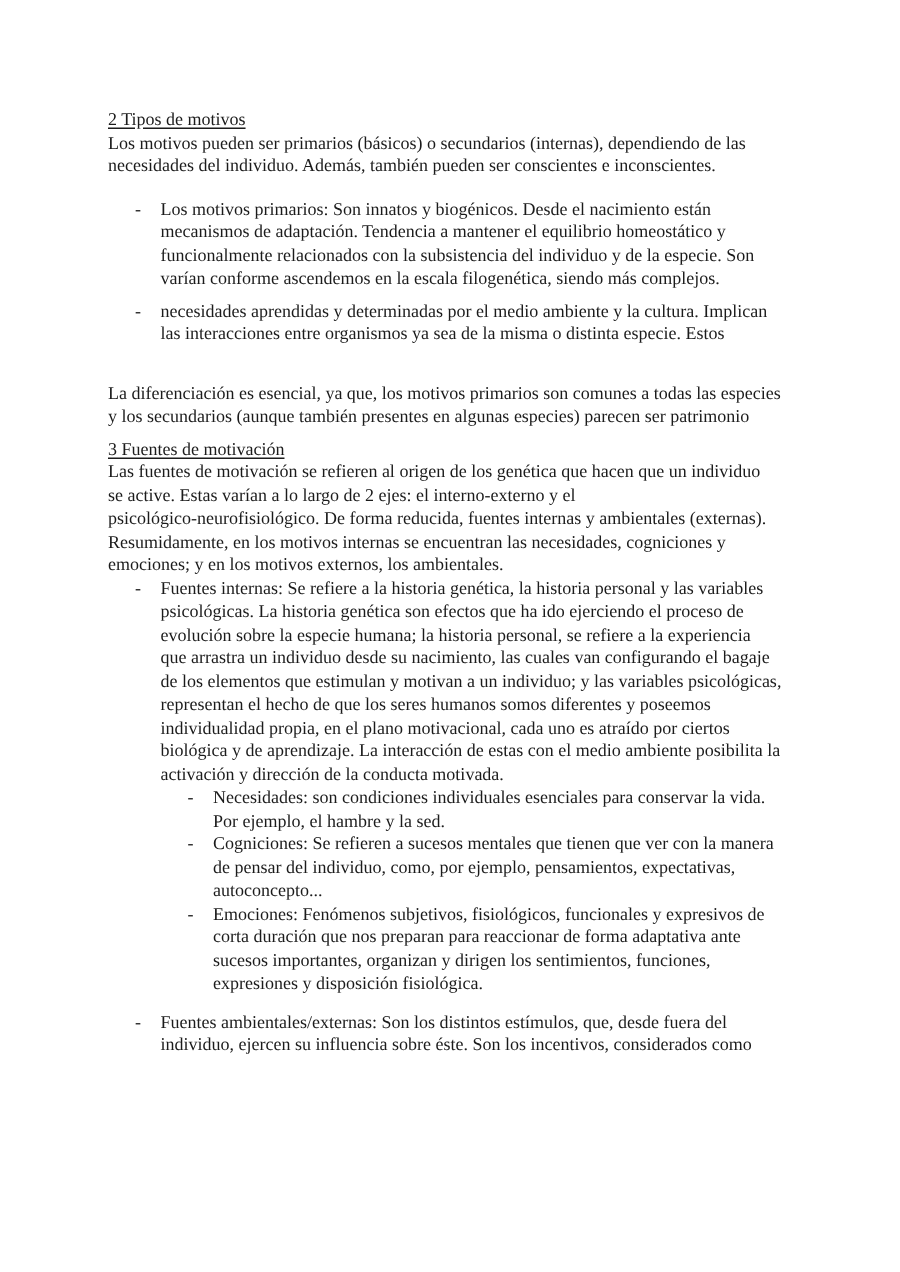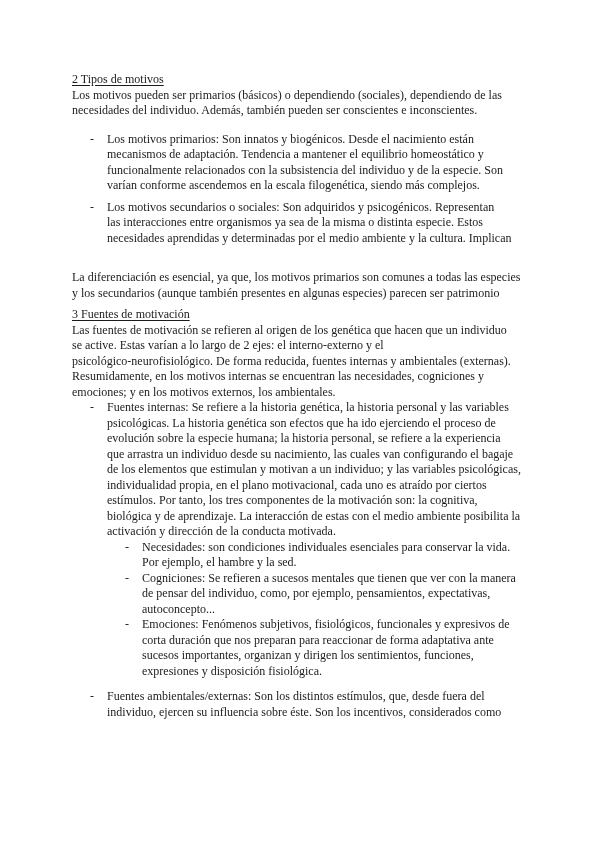--- a/index.html
+++ b/index.html
@@ -46,40 +46,39 @@
   .bullet .bullet-text { flex: 1 1 auto; min-width: 0; }
 </style>
 </head>
 <body>
 
 <div class="page" id="page" style="color: rgb(27, 27, 27); background: rgb(255, 255, 255);">
     <div class="heading">
       <div class="line heading-line">2 Tipos de motivos</div>
     </div>
     <div>
-      <div class="line">Los motivos pueden ser primarios (básicos) o dependiendo (sociales), dependiendo de las</div>
+      <div class="line">Los motivos pueden ser primarios (básicos) o secundarios (internas), dependiendo de las</div>
       <div class="line">necesidades del individuo. Además, también pueden ser conscientes e inconscientes.</div>
     </div>
     <div class="spacer" style="height: 13px;"></div>
     <div class="bullet b1">
       <span class="dash">-</span>
       <div class="bullet-text">
         <div class="line">Los motivos primarios: Son innatos y biogénicos. Desde el nacimiento están</div>
         <div class="line">mecanismos de adaptación. Tendencia a mantener el equilibrio homeostático y</div>
         <div class="line">funcionalmente relacionados con la subsistencia del individuo y de la especie. Son</div>
         <div class="line">varían conforme ascendemos en la escala filogenética, siendo más complejos.</div>
       </div>
     </div>
     <div class="spacer" style="height: 6px;"></div>
     <div class="bullet b1">
       <span class="dash">-</span>
       <div class="bullet-text">
-        <div class="line">Los motivos secundarios o sociales: Son adquiridos y psicogénicos. Representan</div>
+        <div class="line">necesidades aprendidas y determinadas por el medio ambiente y la cultura. Implican</div>
         <div class="line">las interacciones entre organismos ya sea de la misma o distinta especie. Estos</div>
-        <div class="line">necesidades aprendidas y determinadas por el medio ambiente y la cultura. Implican</div>
       </div>
     </div>
     <div class="spacer" style="height: 24px;"></div>
     <div>
       <div class="line">La diferenciación es esencial, ya que, los motivos primarios son comunes a todas las especies</div>
       <div class="line">y los secundarios (aunque también presentes en algunas especies) parecen ser patrimonio</div>
     </div>
     <div class="spacer" style="height: 6px;"></div>
     <div class="heading">
       <div class="line heading-line">3 Fuentes de motivación</div>
@@ -92,22 +91,22 @@
       <div class="line">emociones; y en los motivos externos, los ambientales.</div>
     </div>
     <div class="bullet b1">
       <span class="dash">-</span>
       <div class="bullet-text">
         <div class="line">Fuentes internas: Se refiere a la historia genética, la historia personal y las variables</div>
         <div class="line">psicológicas. La historia genética son efectos que ha ido ejerciendo el proceso de</div>
         <div class="line">evolución sobre la especie humana; la historia personal, se refiere a la experiencia</div>
         <div class="line">que arrastra un individuo desde su nacimiento, las cuales van configurando el bagaje</div>
         <div class="line">de los elementos que estimulan y motivan a un individuo; y las variables psicológicas,</div>
+        <div class="line">representan el hecho de que los seres humanos somos diferentes y poseemos</div>
         <div class="line">individualidad propia, en el plano motivacional, cada uno es atraído por ciertos</div>
-        <div class="line">estímulos. Por tanto, los tres componentes de la motivación son: la cognitiva,</div>
         <div class="line">biológica y de aprendizaje. La interacción de estas con el medio ambiente posibilita la</div>
         <div class="line">activación y dirección de la conducta motivada.</div>
       </div>
     </div>
     <div class="bullet b2">
       <span class="dash">-</span>
       <div class="bullet-text">
         <div class="line">Necesidades: son condiciones individuales esenciales para conservar la vida.</div>
         <div class="line">Por ejemplo, el hambre y la sed.</div>
       </div>

